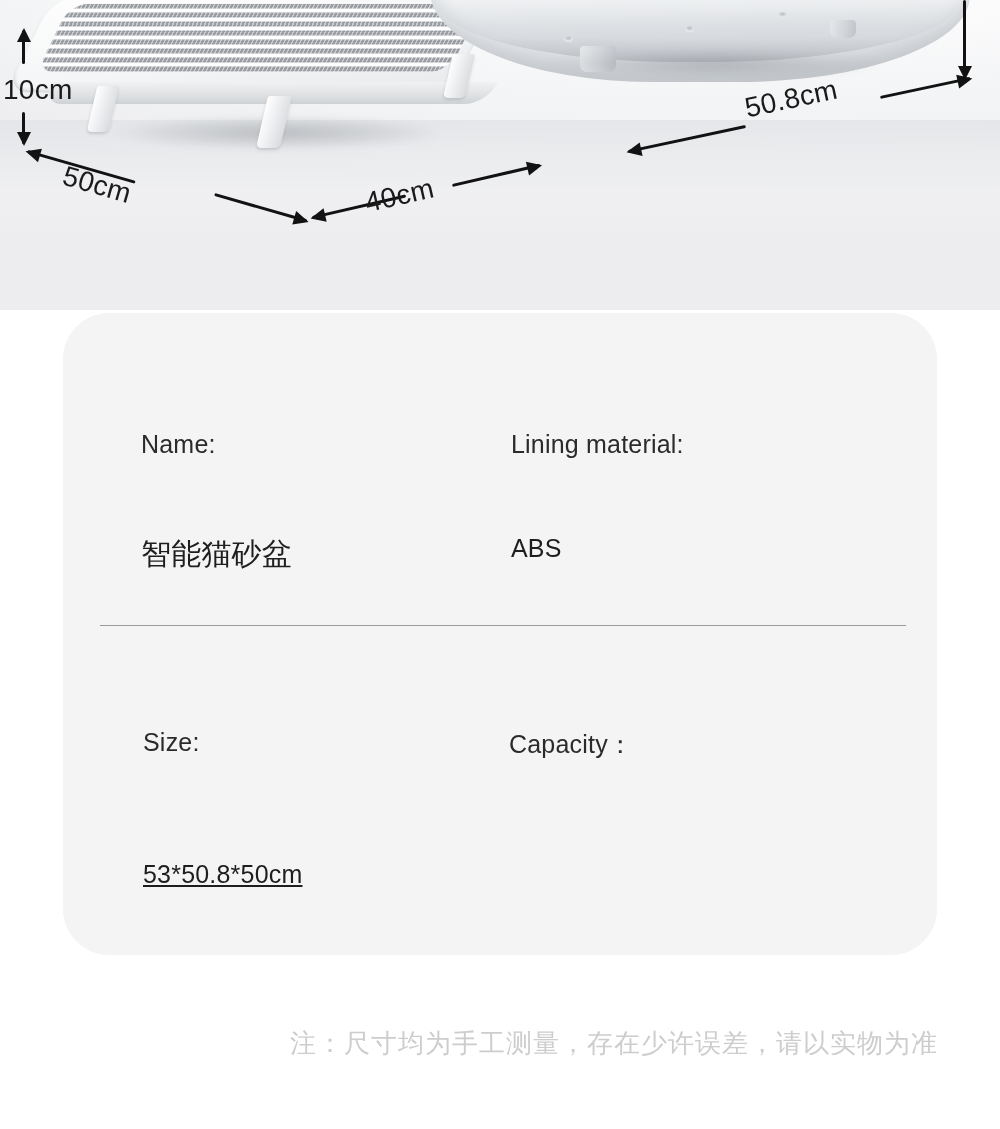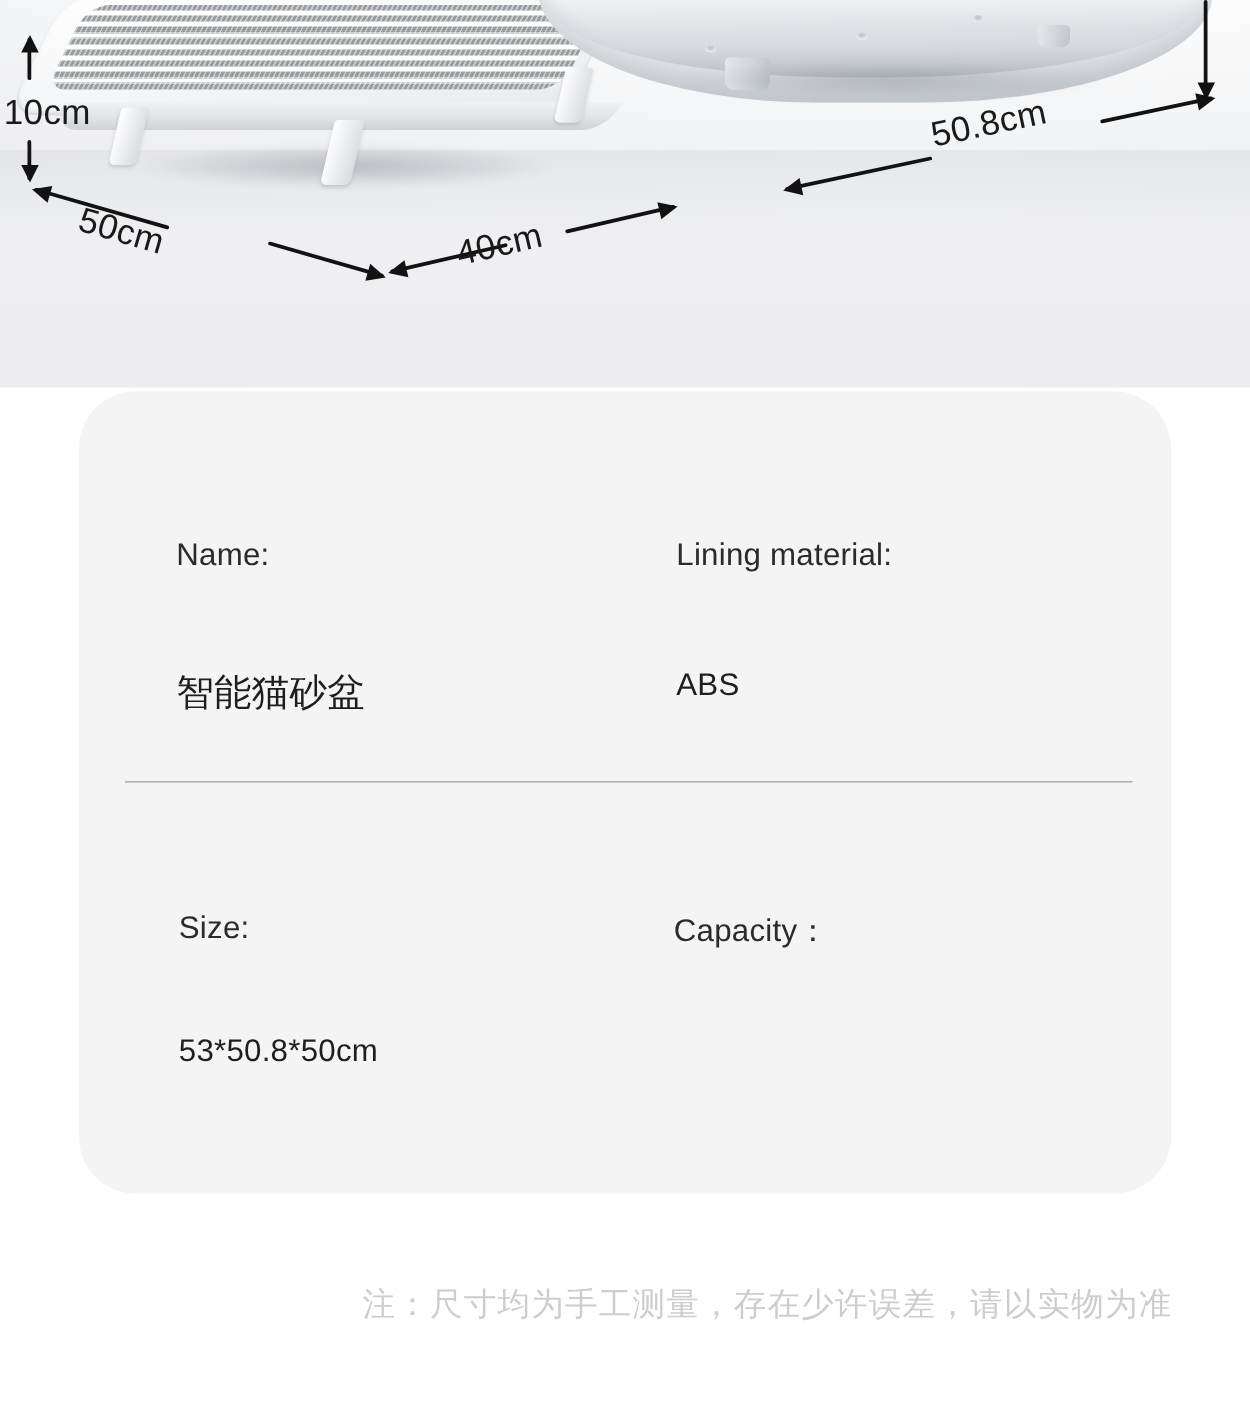--- a/index.html
+++ b/index.html
@@ -145,36 +145,36 @@
   .a40R{left:452px;top:184px;width:90px;transform:rotate(-13deg);transform-origin:left top;}
   .a508L{left:628px;top:150px;width:120px;transform:rotate(-12deg);transform-origin:left top;}
   .a508R{left:880px;top:96px;width:92px;transform:rotate(-12deg);transform-origin:left top;}
   .a508V{left:963px;top:0px;height:78px;}
 
   
   .card{
     position:absolute;left:63px;top:313px;width:874px;height:642px;
     background:#f4f4f4;border-radius:46px;box-sizing:border-box;
   }
-  .spec-row{position:absolute;display:flex;width:100%;gap:30px;}
+  .spec-row{position:absolute;display:flex;width:100%;}
   .spec-col{box-sizing:border-box;}
   .spec-col.left{width:435px;padding-left:78px;}
   .spec-col.right{width:400px;padding-left:13px;}
   .spec-label{
     font-size:25px;color:#2b2b2b;font-weight:400;letter-spacing:.2px;
   }
   .spec-value{
     font-size:25px;color:#1e1e1e;font-weight:400;margin-top:75px;letter-spacing:.2px;
   }
   .spec-value.cn{font-size:30px;}
   .row1{top:117px;}
   .row2{top:415px;}
   .row2 .spec-col.left{padding-left:80px;}
   .row2 .spec-col.right{padding-left:11px;}
-  .row2 .spec-value{margin-top:70px;}
+  .row2 .spec-value{margin-top:103px;text-decoration:underline;}
   .divider{
     position:absolute;left:37px;top:312px;width:806px;height:1px;background:#9a9a9a;
   }
 
   
   .note{
     position:absolute;right:62px;top:1026px;
     font-size:26px;color:#cdcdcd;letter-spacing:1px;white-space:nowrap;
   }
 </style>

